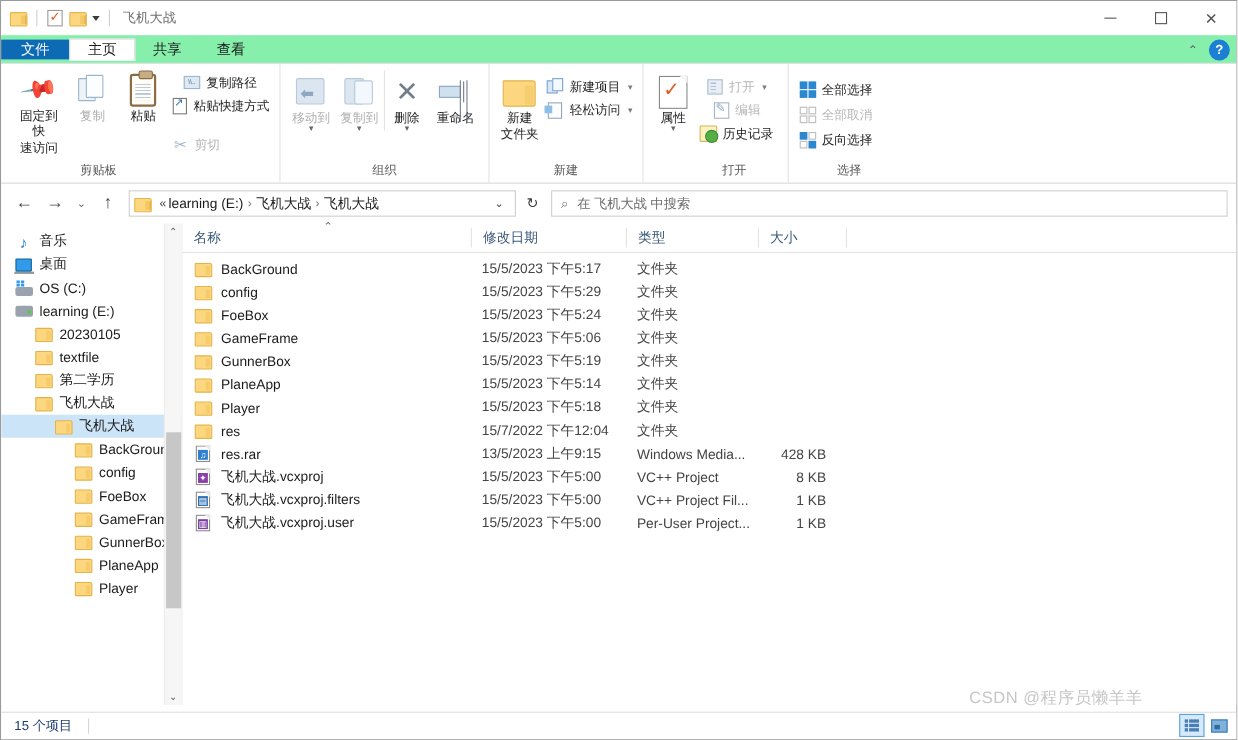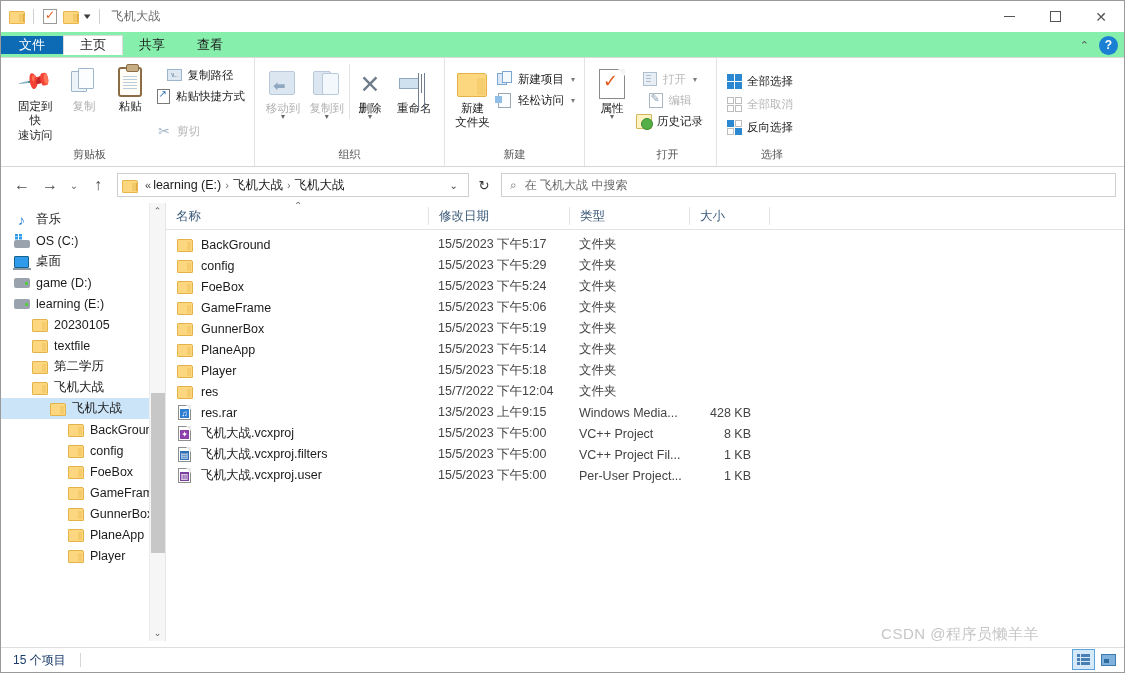--- a/index.html
+++ b/index.html
@@ -705,35 +705,29 @@
     <div class="navpane">
       <div class="navlist" id="navlist">
           <div class="navrow" style="padding-left: 12px;">
             <span class="nico">
               <span class="nmusic">♪</span>
             </span>
             <span>音乐</span>
           </div>
           <div class="navrow" style="padding-left: 12px;">
             <span class="nico">
+              <span class="ndesktop"></span>
+            </span>
+            <span>桌面</span>
+          </div>
+          <div class="navrow" style="padding-left: 12px;">
+            <span class="nico">
               <span class="nos"></span>
             </span>
             <span>OS (C:)</span>
-          </div>
-          <div class="navrow" style="padding-left: 12px;">
-            <span class="nico">
-              <span class="ndesktop"></span>
-            </span>
-            <span>桌面</span>
-          </div>
-          <div class="navrow" style="padding-left: 12px;">
-            <span class="nico">
-              <span class="ndrive"></span>
-            </span>
-            <span>game (D:)</span>
           </div>
           <div class="navrow" style="padding-left: 12px;">
             <span class="nico">
               <span class="ndrive"></span>
             </span>
             <span>learning (E:)</span>
           </div>
           <div class="navrow" style="padding-left: 30px;">
             <span class="nico">
               <span class="nfolder"></span>

